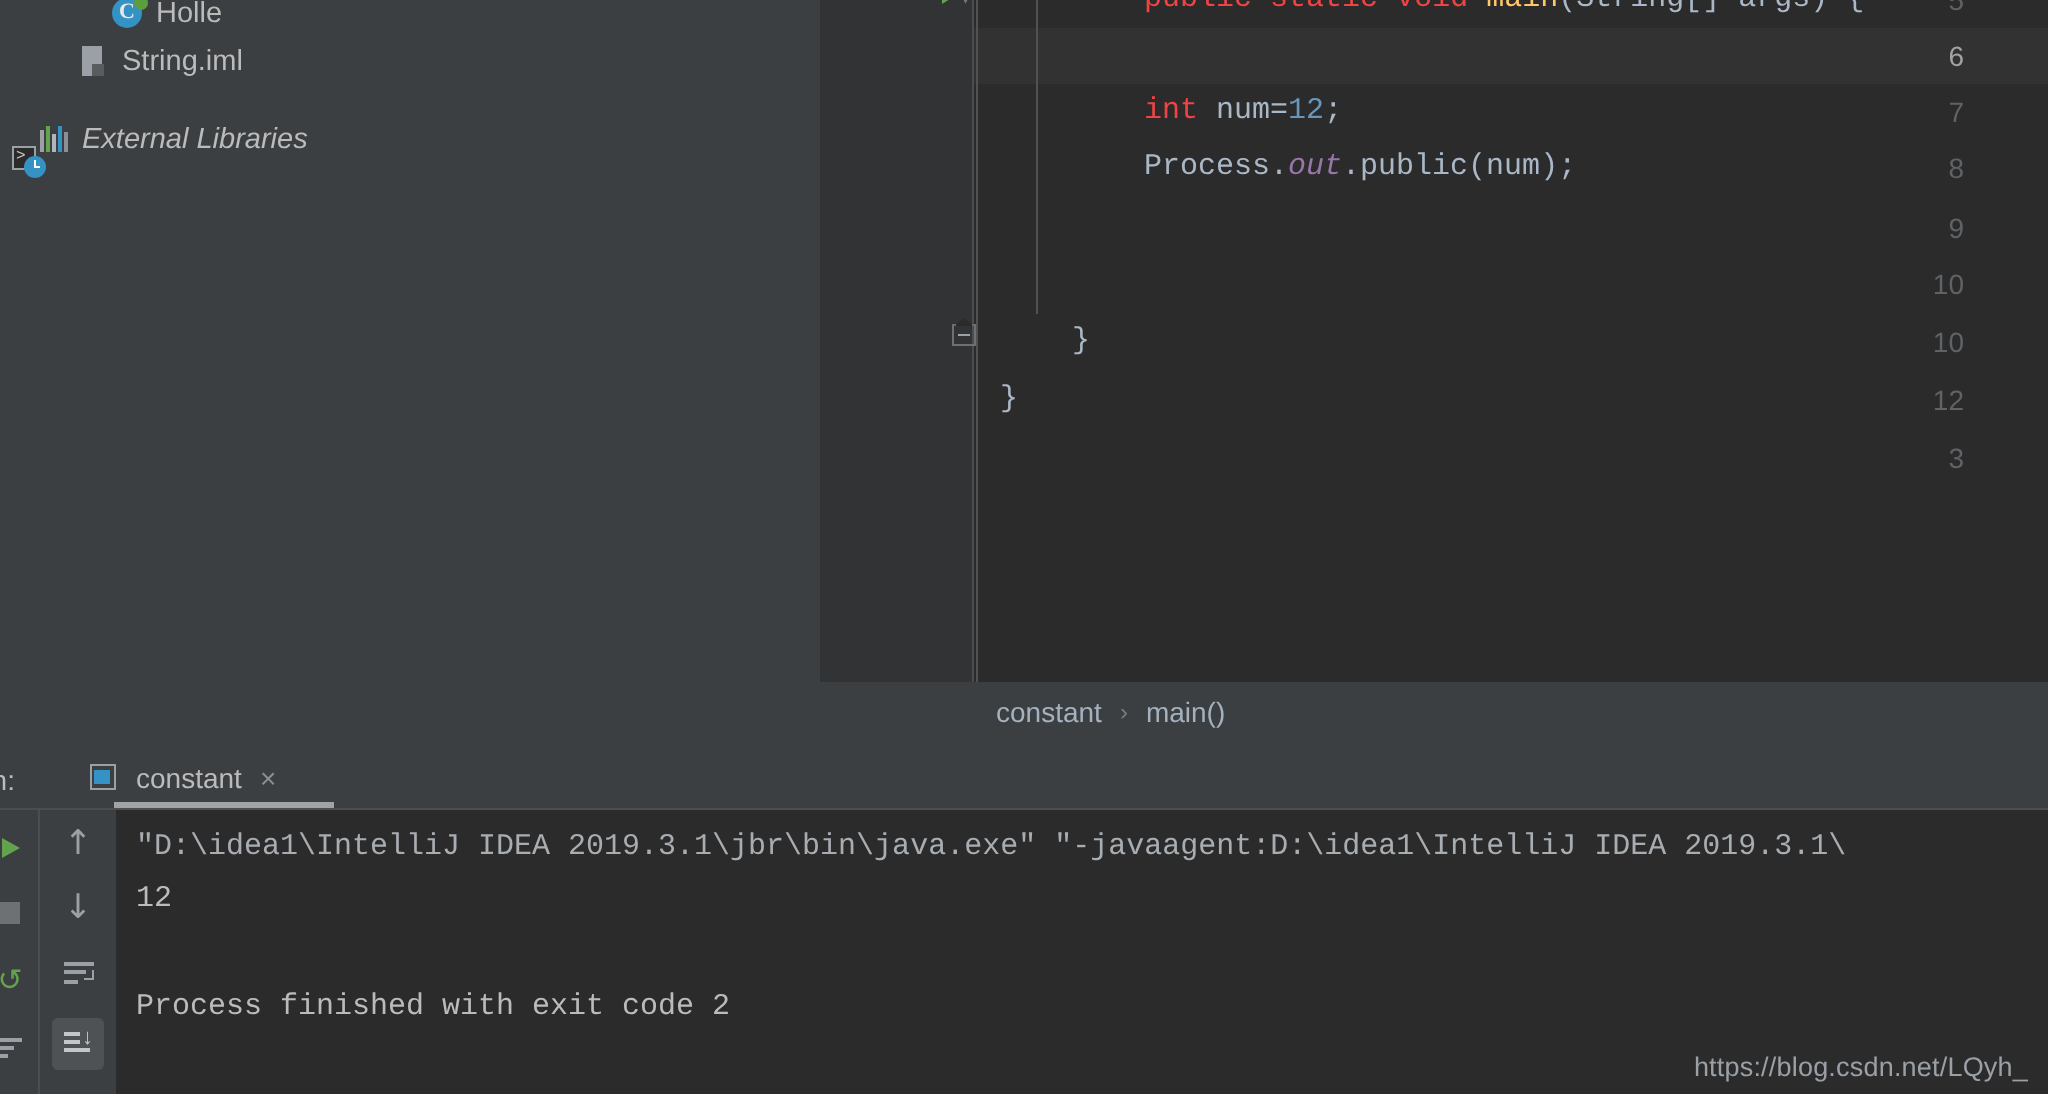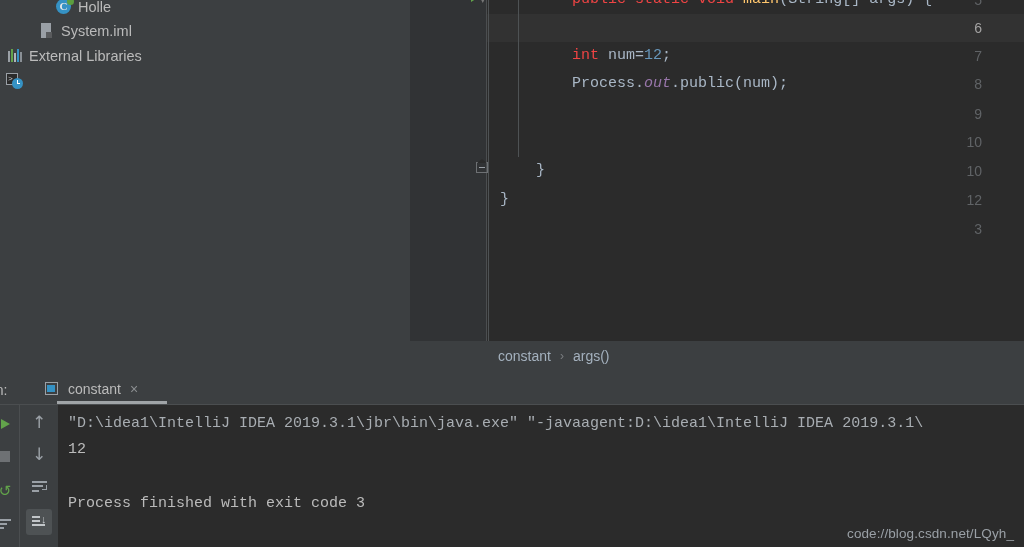--- a/index.html
+++ b/index.html
@@ -415,23 +415,23 @@
             <span class="c-letter">C</span>
             <span class="c-badge"></span>
           </span>
           <span class="tree-label">Holle</span>
         </div>
         <div class="tree-row" style="top: 20px; padding-left: 38px;">
           <span class="tree-icon icon-iml">
             <span class="sheet"></span>
             <span class="corner"></span>
           </span>
-          <span class="tree-label">System.iml</span>
+          <span class="tree-label">String.iml</span>
         </div>
-        <div class="tree-row" style="top: 45px; padding-left: 6px;">
+        <div class="tree-row" style="top: 59px; padding-left: 18px; font-style: italic;">
           <span class="tree-icon icon-libs">
             <i></i>
             <i></i>
             <i></i>
             <i></i>
             <i></i>
           </span>
           <span class="tree-label">External Libraries</span>
         </div>
         <div class="tree-row" style="top: 70px; padding-left: 6px;">
@@ -473,21 +473,21 @@
         <div class="gutter-line" style="top: 186px;">12</div>
         <div class="code-line" style="top: 186px; left: 90px;"><span class="br">}</span></div>
         <div class="gutter-line" style="top: 215px;">3</div>
         <div class="code-line" style="top: 215px; left: 90px;"></div>
       </div>
   </div>
 
   <div class="breadcrumb">
     <span class="crumb">constant</span>
     <span class="sep">›</span>
-    <span class="crumb">args()</span>
+    <span class="crumb">main()</span>
   </div>
 
   <div class="run-window"></div>
   <div class="hline" style="left:0; top:404px; width:1024px; height:1px;"></div>
 
   <div class="run-label">un:</div>
 
   <div class="run-tab">
     <span class="tab-icon">
       <span class="outer"></span>
@@ -539,18 +539,18 @@
           <i></i>
           <span class="dn">↓</span>
       </span>
     </div>
   </div>
 
   <div class="console">
     <div id="console-host">
         <div class="console-line cmd" style="top: 8px;">"D:\idea1\IntelliJ IDEA 2019.3.1\jbr\bin\java.exe" "-javaagent:D:\idea1\IntelliJ IDEA 2019.3.1\</div>
         <div class="console-line out" style="top: 34px;">12</div>
-        <div class="console-line fin" style="top: 88px;">Process finished with exit code 3</div>
+        <div class="console-line fin" style="top: 88px;">Process finished with exit code 2</div>
       </div>
-    <div class="watermark">code://blog.csdn.net/LQyh_</div>
+    <div class="watermark">https://blog.csdn.net/LQyh_</div>
   </div>
 
 </div>
 
 </body></html>

